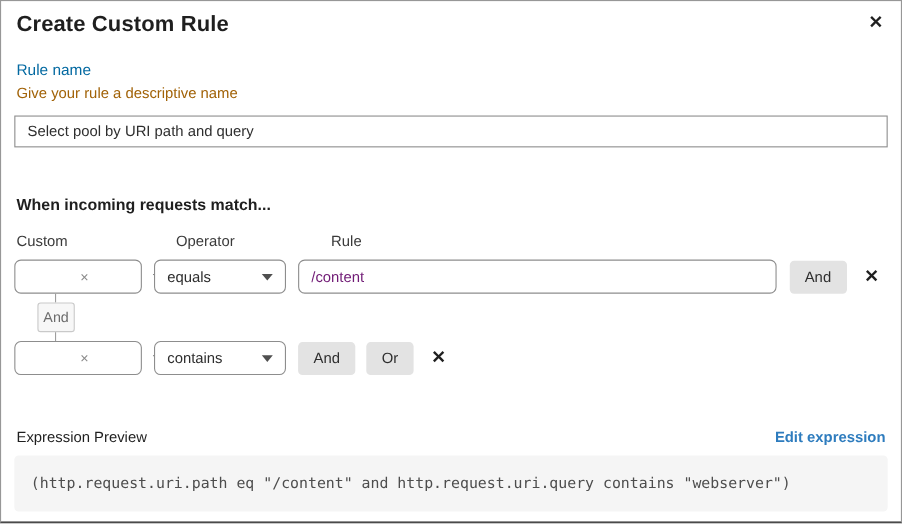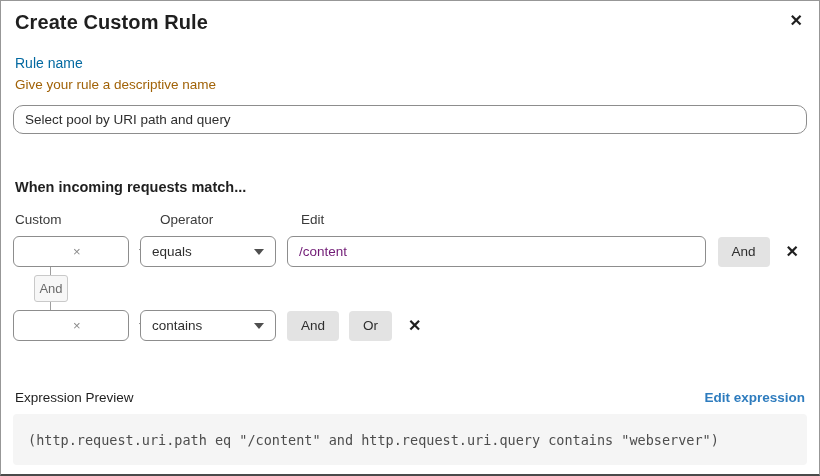--- a/index.html
+++ b/index.html
@@ -23,21 +23,21 @@
     font-size:16px; font-weight:700; color:#1f1f1f; line-height:1;
     padding:2px 4px; cursor:pointer; background:none; border:none;
   }
 
   
   .field-label { font-size:14px; color:#0369a1; margin:21px 2px 0; }
   .helper-text { font-size:13.5px; color:#a16207; margin:6px 2px 0; }
   .text-input {
     display:block; width:100%; box-sizing:border-box;
     height:29px; margin-top:13px;
-    border:1px solid #8d8d8d; border-radius:10px;
+    border:1px solid #8d8d8d; border-radius:0;
     padding:0 11px; font-size:13.5px; color:#2e2e2e;
     font-family:"Liberation Sans","DejaVu Sans",sans-serif;
     outline:none; background:#fff;
   }
 
   
   .match-heading { font-size:14.5px; font-weight:700; color:#1f1f1f; margin:45px 2px 0; }
   .col-labels { display:flex; margin:17px 2px 0; font-size:13.5px; color:#3a3a3a; }
   .col-labels .c1 { width:145px; }
   .col-labels .c2 { width:141px; }
@@ -45,21 +45,21 @@
   .cond-row { display:flex; align-items:center; margin-top:9px; padding-right:6px; }
   .select {
     display:flex; align-items:center;
     height:31px; box-sizing:border-box;
     border:1px solid #8d8d8d; border-radius:6px;
     background:#fff; padding:0 11px;
     font-size:13.5px; color:#2e2e2e;
     cursor:pointer;
   }
   .select-field { width:116px; margin-right:11px;gap:48px; }
-  .select-op { width:136px; margin-right:11px; }
+  .select-op { width:120px; margin-right:11px; }
   .select .sel-text { flex:1; white-space:nowrap; overflow:hidden; }
   .clear-x { color:#8a8a8a; font-size:13px; margin-right:10px; line-height:1; }
   .caret {
     width:0; height:0; flex:none;
     border-left:5px solid transparent; border-right:5px solid transparent;
     border-top:6px solid #4f4f4f;
   }
   .value-input {
     flex:1; height:31px; box-sizing:border-box;
     border:1px solid #8d8d8d; border-radius:6px;
@@ -117,21 +117,21 @@
     <div class="helper-text">Give your rule a descriptive name</div>
     <input class="text-input" type="text" value="Select pool by URI path and query" style="">
   </div>
 
   <div>
     <div class="match-heading">When incoming requests match...</div>
 
     <div class="col-labels">
       <div class="c1">Custom</div>
       <div class="c2">Operator</div>
-      <div class="c3">Edit</div>
+      <div class="c3">Rule</div>
     </div>
 
     <div class="cond-row">
       <div class="select select-field">
         <span class="sel-text">URI Path</span>
         <span class="clear-x">×</span>
         <span class="caret"></span>
       </div>
       <div class="select select-op">
         <span class="sel-text">equals</span>

